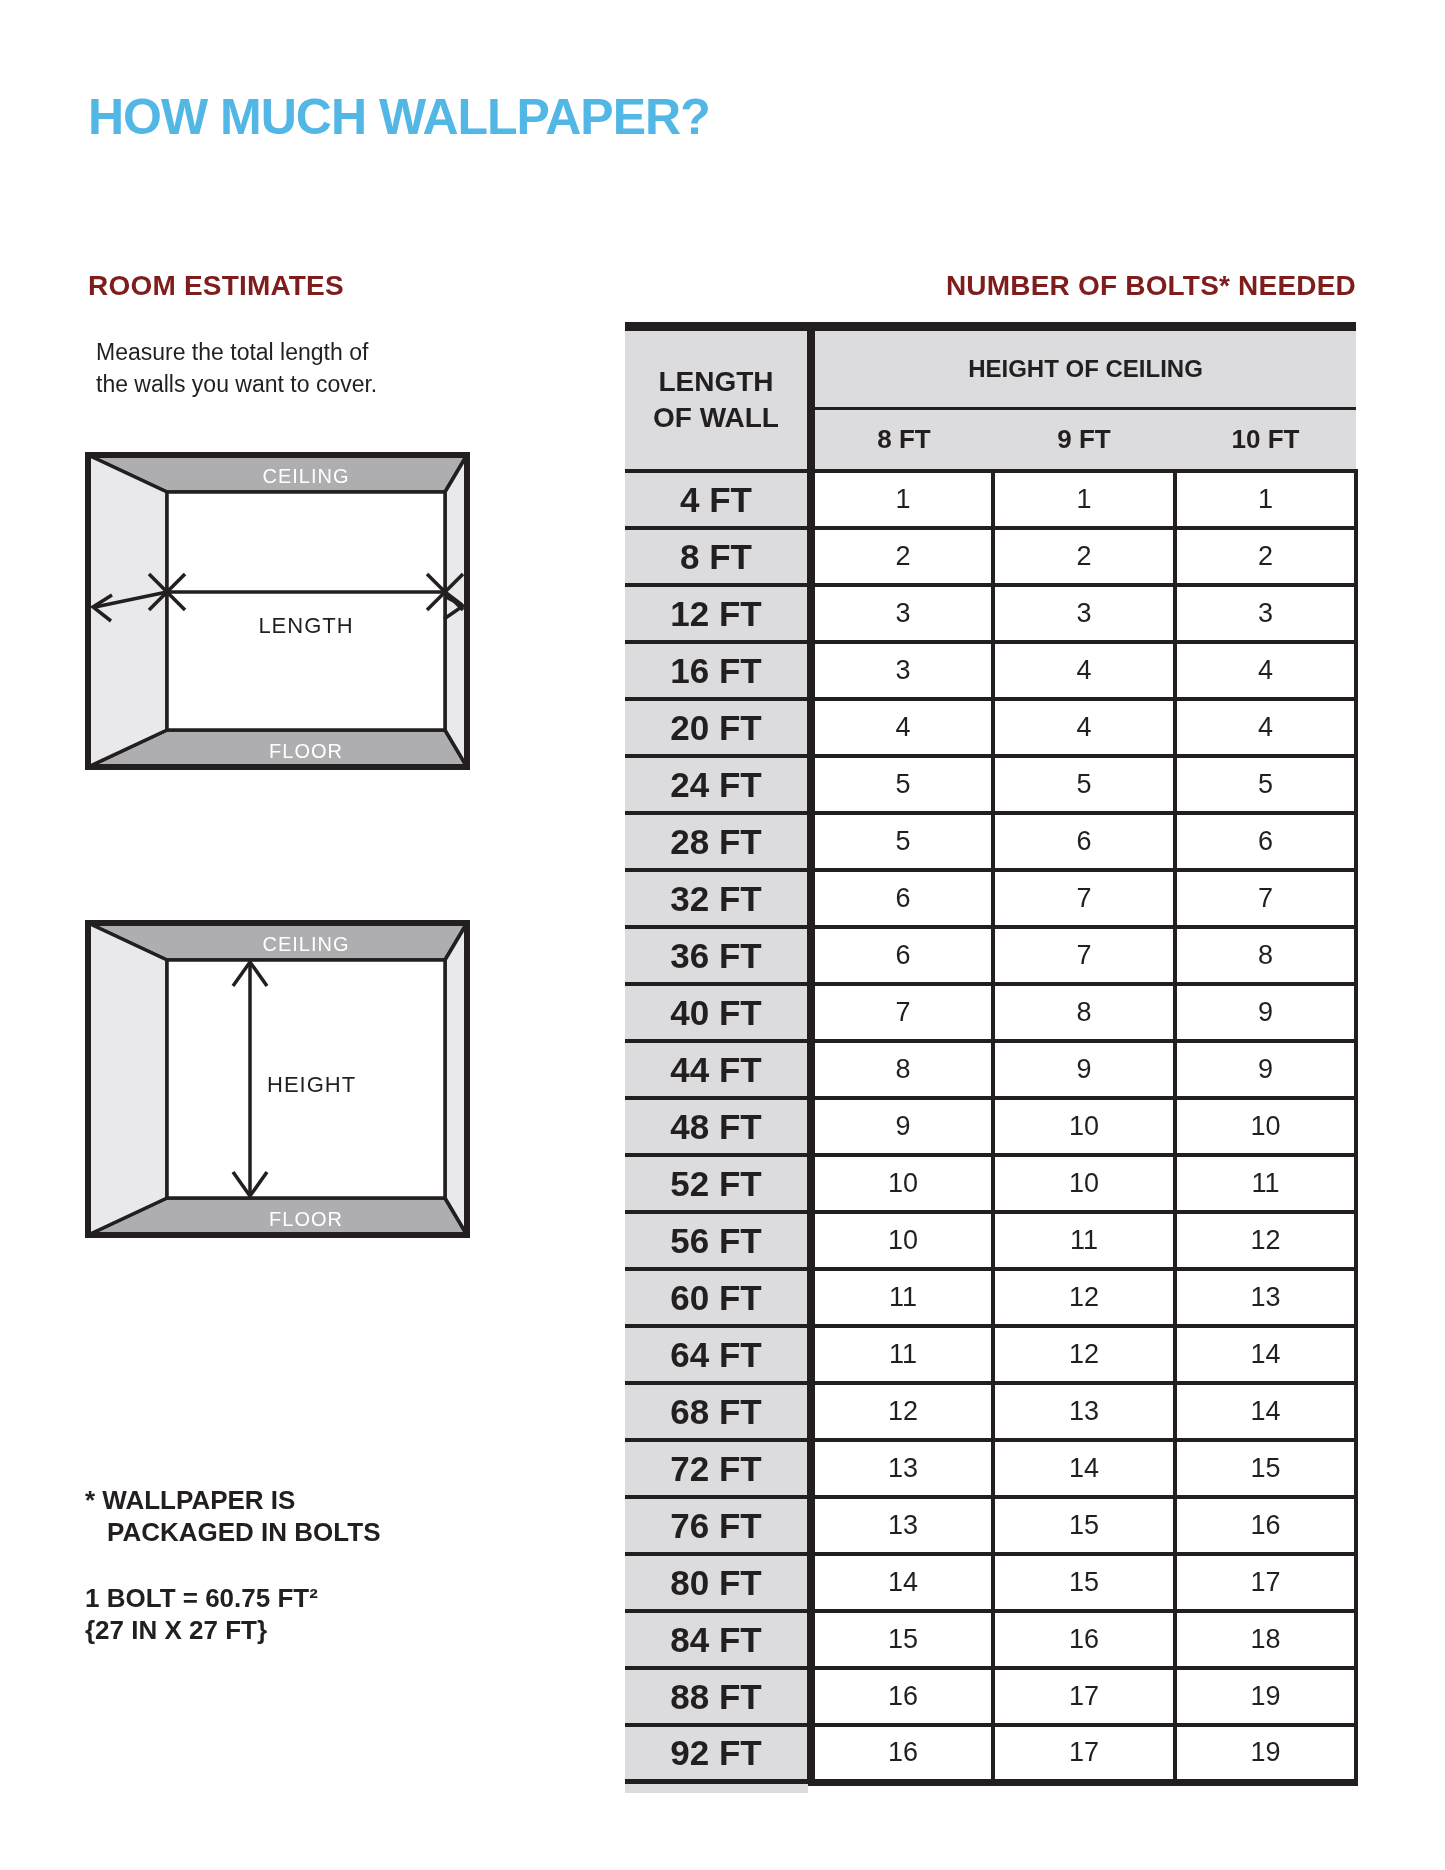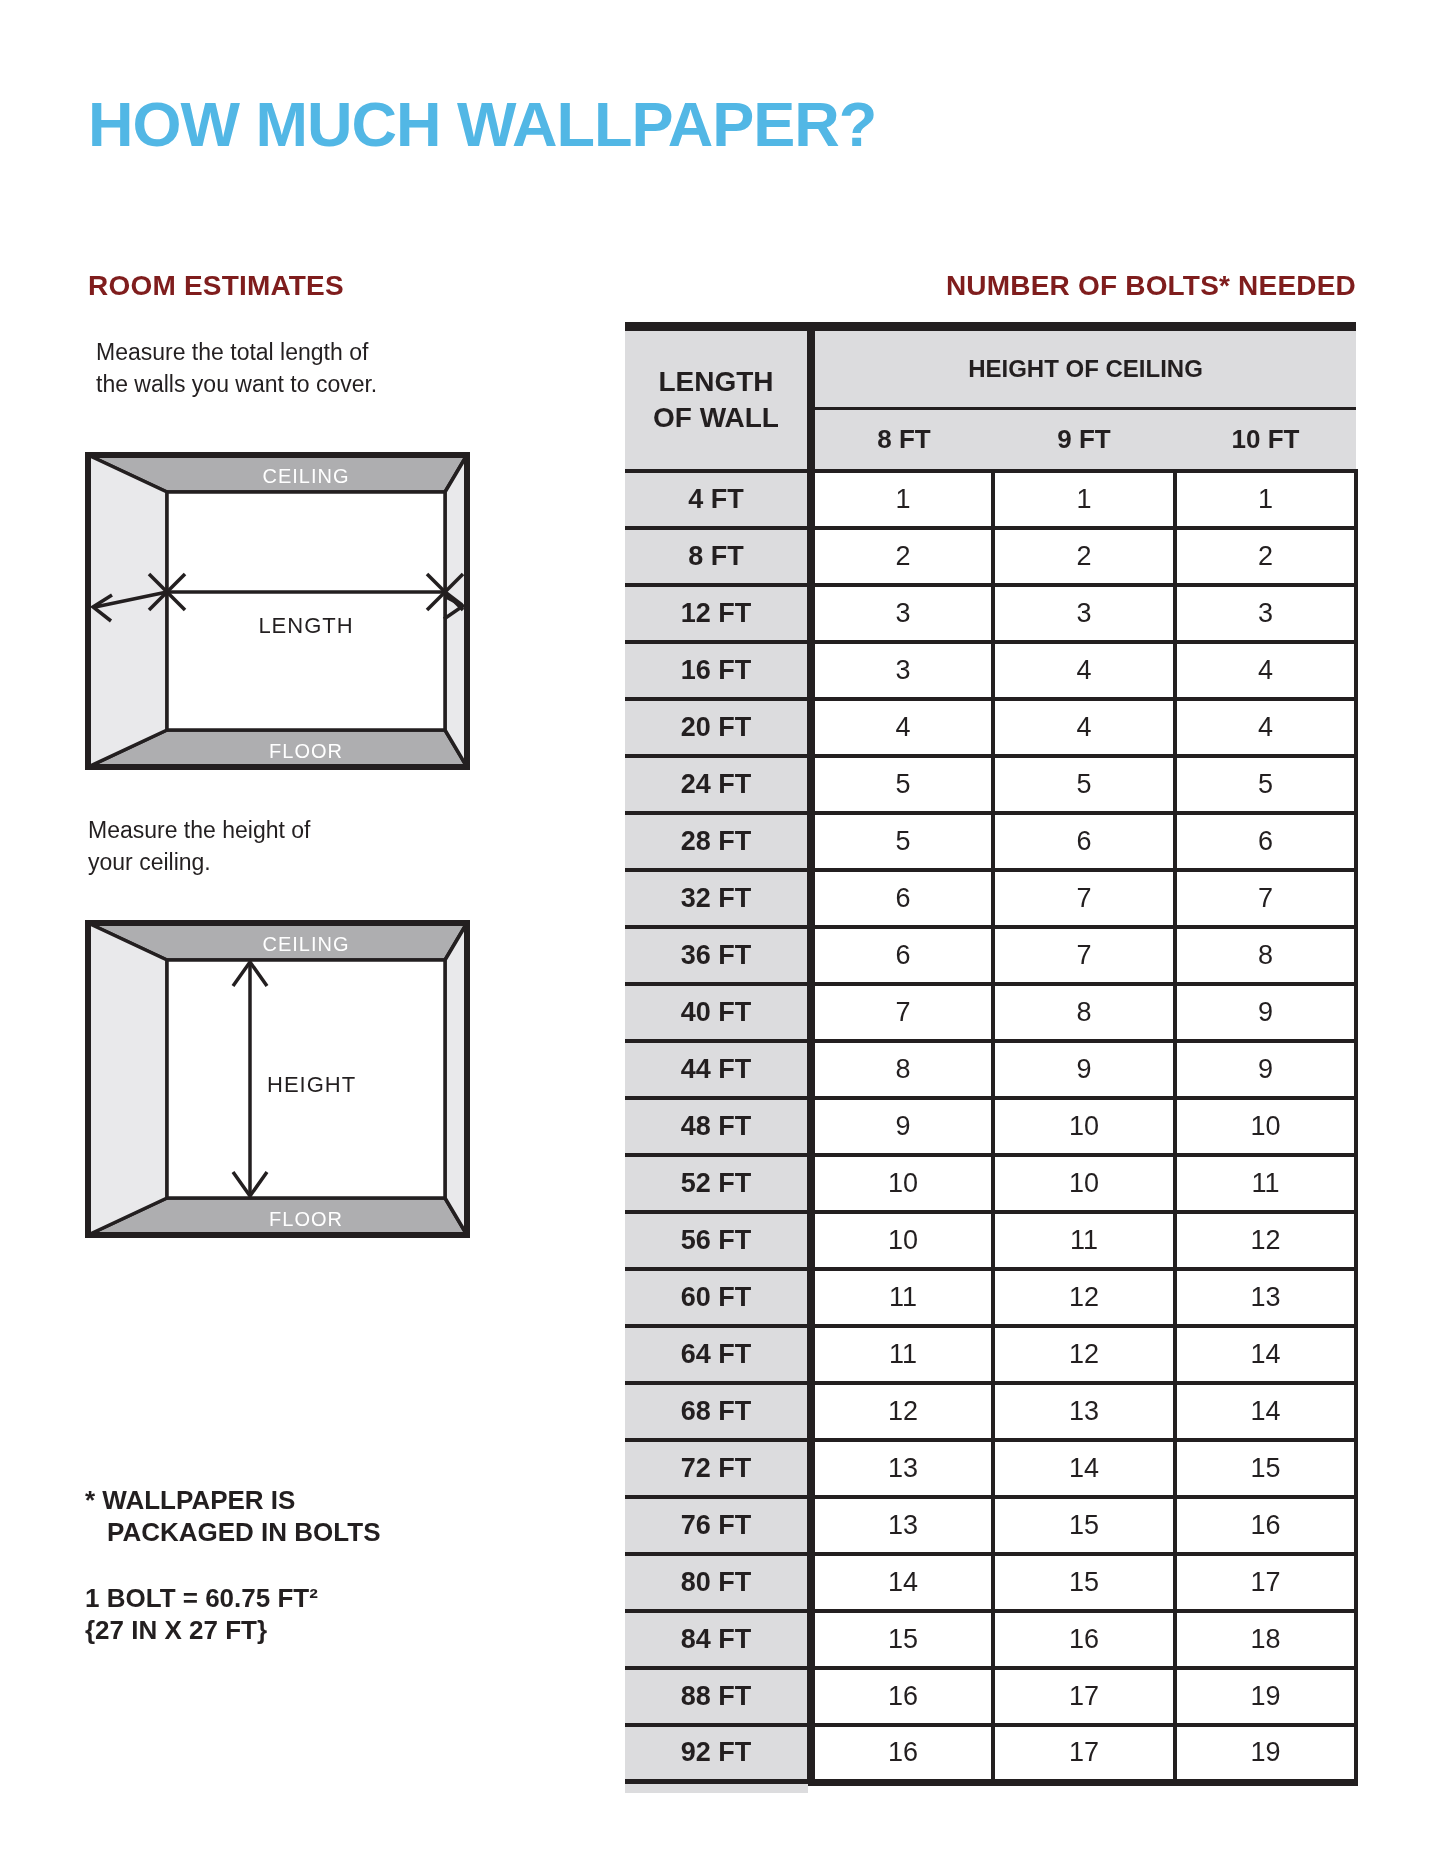--- a/index.html
+++ b/index.html
@@ -1,21 +1,21 @@
 <!DOCTYPE html>
 <html><head>
 <meta charset="utf-8">
 <style>
   html,body{margin:0;padding:0;background:#ffffff;}
   #page{position:relative;width:1445px;height:1870px;background:#ffffff;overflow:hidden;
         font-family:"Liberation Sans", sans-serif;color:#231F20;}
   .abs{position:absolute;}
 
   
-  #title{left:88px;top:88px;font-size:63px;font-weight:bold;letter-spacing:-1px;color:#52B7E5;white-space:nowrap;}
+  #title{left:88px;top:88px;font-size:50px;font-weight:bold;letter-spacing:-1px;color:#52B7E5;white-space:nowrap;}
 
   
   .sect{font-size:28px;font-weight:bold;color:#7f1d1d;letter-spacing:0.2px;white-space:nowrap;}
   #room-estimates{left:88px;top:270px;}
   #bolts-heading{left:625px;top:270px;width:731px;text-align:right;}
 
   
   .para{font-size:23px;line-height:32px;color:#231F20;}
   #para1{left:96px;top:336px;}
   #para2{left:88px;top:814px;}
@@ -29,21 +29,21 @@
 
   
   .diagram{left:85px;width:385px;height:318px;}
   #diagram1{top:452px;}
   #diagram2{top:920px;}
 
   
   #bolt-table{position:absolute;left:625px;top:322px;border-collapse:collapse;table-layout:fixed;
               border-top:9px solid #231F20;border-bottom:7px solid #231F20;}
   #bolt-table td{padding:0;text-align:center;vertical-align:middle;}
-  #bolt-table .lbl{background:#DCDCDE;border-right:8px solid #231F20;font-weight:bold;font-size:27px;}
+  #bolt-table .lbl{background:#DCDCDE;border-right:8px solid #231F20;font-weight:bold;font-size:35px;}
   #bolt-table .hdr{background:#DCDCDE;font-weight:bold;}
   #bolt-table .span-hdr{font-size:24px;border-bottom:3px solid #231F20;height:76px;}
   #bolt-table .col-hdr{font-size:26px;height:59px;border-bottom:4px solid #231F20;}
   #bolt-table .corner{font-size:28px;line-height:36px;border-bottom:4px solid #231F20;}
   #bolt-table tr.datarow{height:57px;}
   #bolt-table tr.datarow .lbl{border-top:4px solid #231F20;}
   #bolt-table td.val{font-size:27px;background:#ffffff;border-top:4px solid #231F20;border-left:4px solid #231F20;}
   #bolt-table td.val.last{border-right:4px solid #231F20;}
   #gray-tab{left:625px;top:1784px;width:183px;height:9px;background:#DCDCDE;}
 
@@ -81,24 +81,20 @@
       <line x1="82" y1="140" x2="10" y2="155"></line>
       <polyline points="27,143 8,155 26,169"></polyline>
       <line x1="360" y1="140" x2="377" y2="153"></line>
       <polyline points="361,145 378,154 359,167"></polyline>
     </g>
     <text class="diag-label-white" x="221" y="31" text-anchor="middle">CEILING</text>
     <text class="diag-label-white" x="221" y="306" text-anchor="middle">FLOOR</text>
     <text class="diag-label-dark" x="221" y="181" text-anchor="middle">LENGTH</text>
   </svg>
 
-  <div class="abs para" id="para2">
-    <div>Measure the height of</div>
-    <div>your ceiling.</div>
-  </div>
 
   <svg class="abs diagram" id="diagram2" viewBox="0 0 385 318" xmlns="http://www.w3.org/2000/svg">
     <polygon points="3,3 382,3 360,40 82,40" fill="#AEAEB0" stroke="#231F20" stroke-width="3.5"></polygon>
     <polygon points="82,278 360,278 382,315 3,315" fill="#AEAEB0" stroke="#231F20" stroke-width="3.5"></polygon>
     <polygon points="3,3 82,40 82,278 3,315" fill="#E9E9EB" stroke="#231F20" stroke-width="3.5"></polygon>
     <polygon points="382,3 360,40 360,278 382,315" fill="#E9E9EB" stroke="#231F20" stroke-width="3.5"></polygon>
     <rect x="82" y="40" width="278" height="238" fill="#ffffff" stroke="#231F20" stroke-width="3.5"></rect>
     <rect x="3" y="3" width="379" height="312" fill="none" stroke="#231F20" stroke-width="6"></rect>
     <g stroke="#231F20" stroke-width="3.5" fill="none">
       <line x1="165" y1="42" x2="165" y2="276"></line>

